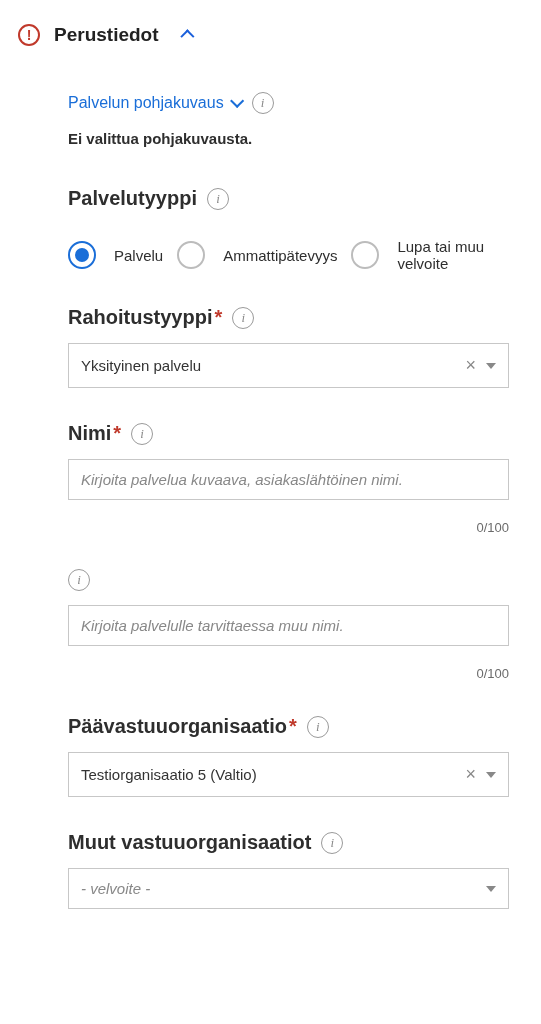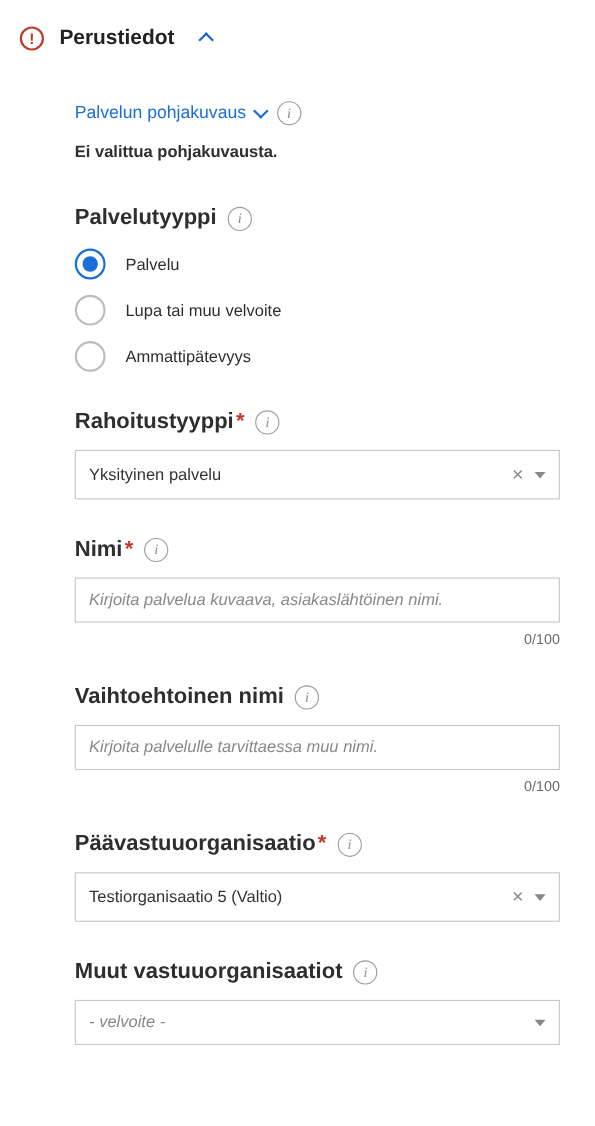--- a/index.html
+++ b/index.html
@@ -91,21 +91,21 @@
       display: flex;
       align-items: center;
       gap: 10px;
       margin-bottom: 14px;
     }
     .label {
       font-weight: 700;
       font-size: 20px;
     }
     .required { color: #c0392b; margin-left: 2px; }
-    .radio-group { display: flex; flex-direction: column; gap: 14px; margin-top: 16px; }
+    .radio-group { display: flex; gap: 14px; margin-top: 28px; }
     .radio-item {
       display: flex;
       align-items: center;
       gap: 18px;
     }
     .radio-circle {
       width: 28px; height: 28px;
       border: 2px solid #bcbcbc;
       border-radius: 50%;
       display: flex;
@@ -148,21 +148,21 @@
       width: 100%;
       font-size: 15px;
       font-style: italic;
       color: #737373;
     }
     .text-input input::placeholder { color: #888; font-style: italic; }
     .charcount {
       text-align: right;
       font-size: 13px;
       color: #6b6b6b;
-      margin-top: 7px;
+      margin-top: 20px;
     }
   </style>
 </head>
 <body>
 
 <div class="section-header">
   <span class="warn-icon">!</span>
   <span class="section-title">Perustiedot</span>
   <span class="chev-up"></span>
 </div>
@@ -185,25 +185,25 @@
     </div>
     <div class="radio-group">
       <div class="radio-item">
         <span class="radio-circle selected">
             <span class="radio-dot"></span>
           </span>
         <span class="radio-label">Palvelu</span>
       </div>
       <div class="radio-item">
         <span class="radio-circle"></span>
-        <span class="radio-label">Lupa tai muu velvoite</span>
+        <span class="radio-label">Ammattipätevyys</span>
       </div>
       <div class="radio-item">
         <span class="radio-circle"></span>
-        <span class="radio-label">Ammattipätevyys</span>
+        <span class="radio-label">Lupa tai muu velvoite</span>
       </div>
     </div>
   </div>
 
   <div class="field-group">
     <div class="label-row">
       <span class="label">
         <span>Rahoitustyyppi</span><span class="required">*</span>
       </span>
       <span class="info-icon">i</span>
@@ -225,21 +225,20 @@
       <span class="info-icon">i</span>
     </div>
     <div class="text-input">
       <input type="text" placeholder="Kirjoita palvelua kuvaava, asiakaslähtöinen nimi." style="">
     </div>
     <div class="charcount">0/100</div>
   </div>
 
   <div class="field-group">
     <div class="label-row">
-      <span class="label">Vaihtoehtoinen nimi</span>
       <span class="info-icon">i</span>
     </div>
     <div class="text-input">
       <input type="text" placeholder="Kirjoita palvelulle tarvittaessa muu nimi." style="">
     </div>
     <div class="charcount">0/100</div>
   </div>
 
   <div class="field-group">
     <div class="label-row">

